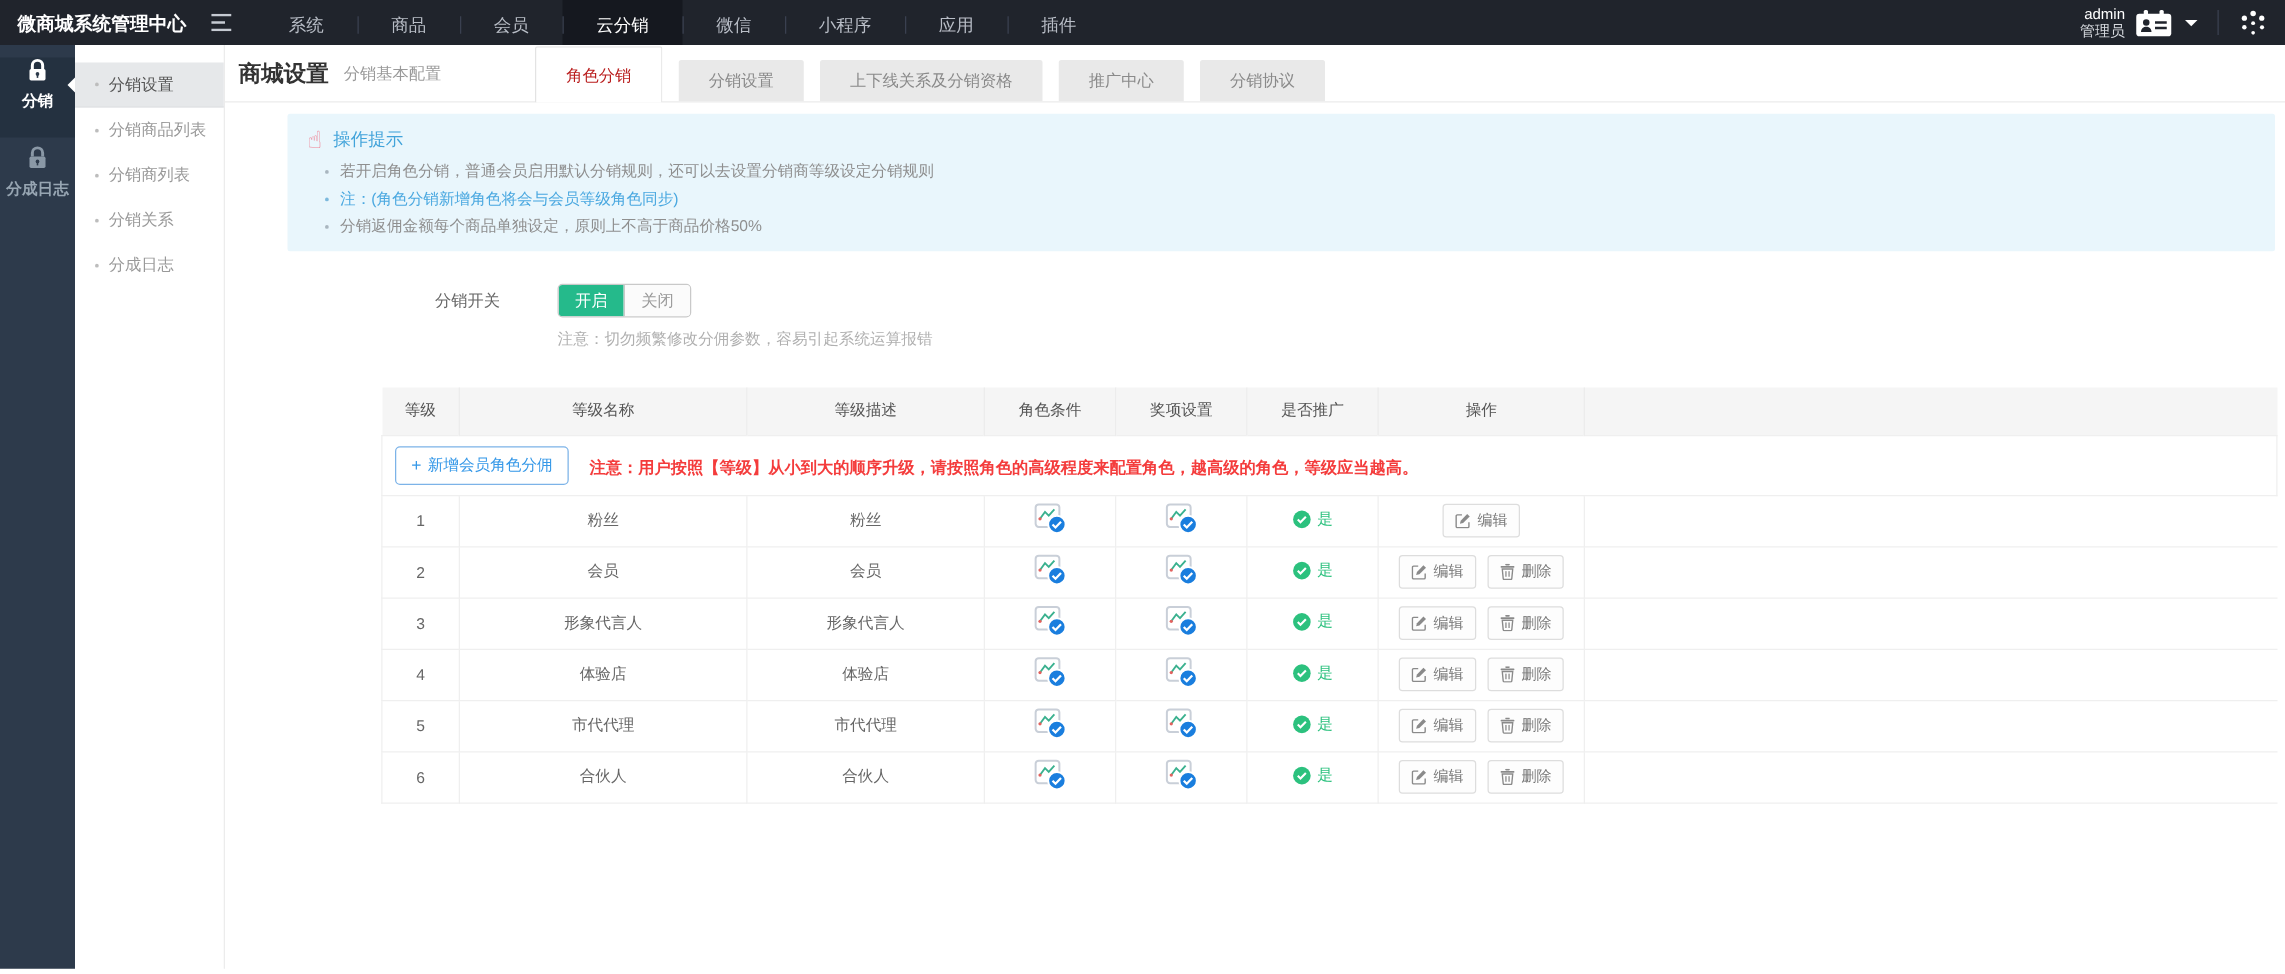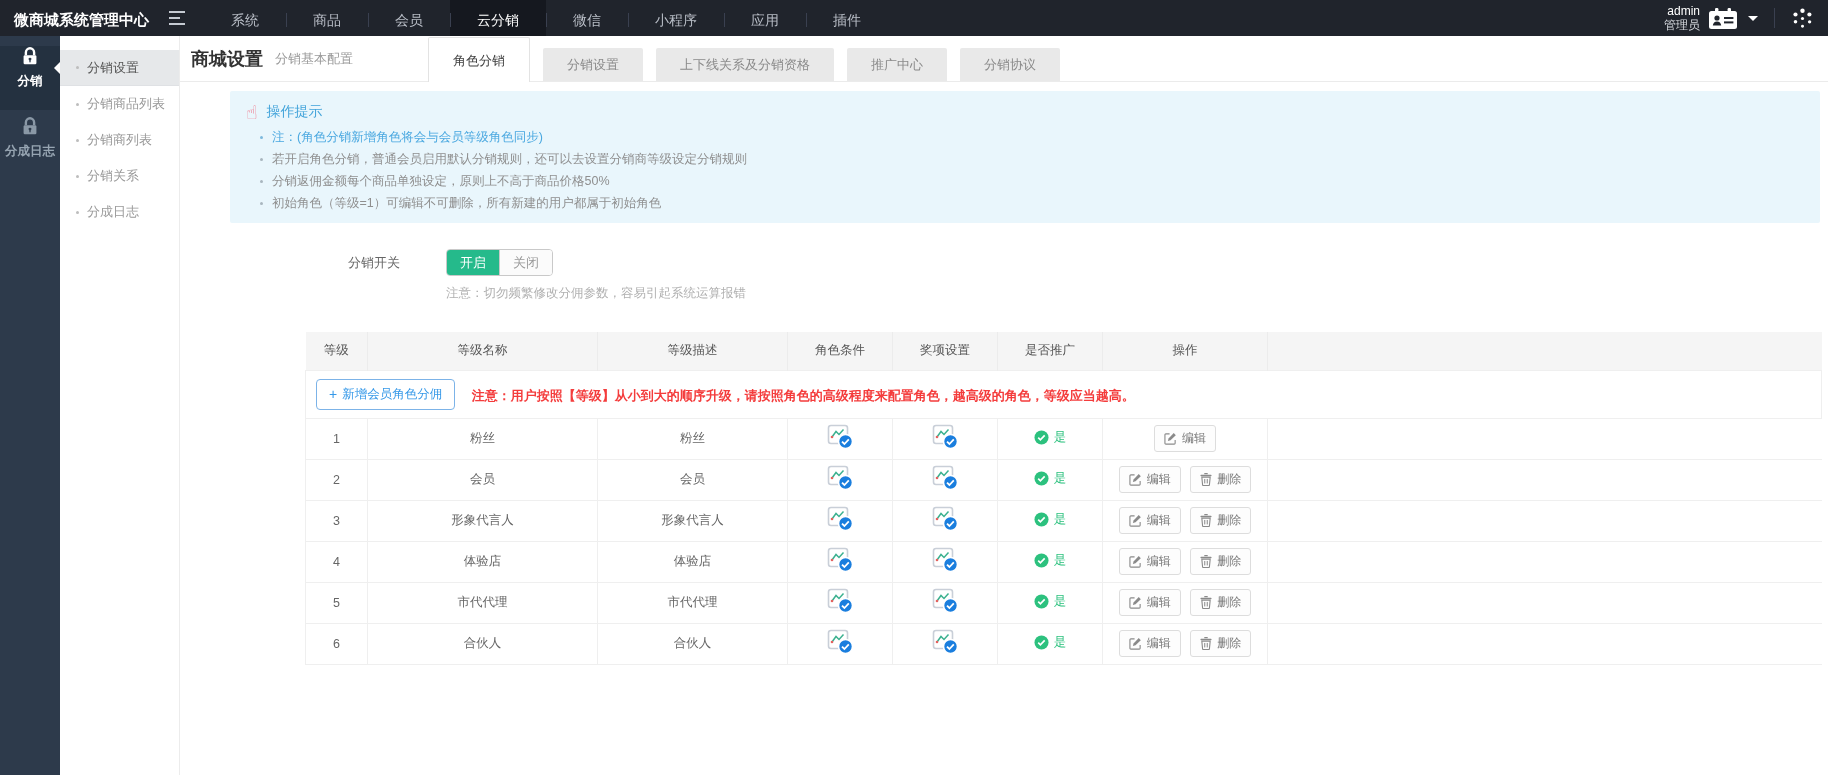--- a/index.html
+++ b/index.html
@@ -38,21 +38,21 @@
     border:6px solid transparent; border-right-color:#fff; border-left:none; }
 
   .main { flex:1; display:flex; flex-direction:column; background:#fff; min-width:0; }
 
   
   .title-row { height:46px; border-bottom:1px solid #ebebeb; display:flex; align-items:center; padding-left:11px; flex:none; }
   .page-title { font-size:18px; font-weight:600; color:#333; margin-right:12px; white-space:nowrap; }
   .page-subtitle { font-size:13px; color:#9a9a9a; white-space:nowrap; }
   .tabs { display:flex; align-items:flex-end; height:100%; margin-left:75px; gap:13px; }
   .tab { background:#e9e9e9; color:#8a8a8a; font-size:13px; height:33px; line-height:33px; padding:0 24px; cursor:pointer; white-space:nowrap; border-radius:2px 2px 0 0; }
-  .tab.active { background:#fff; border:1px solid #e3e3e3; border-bottom:none; height:45px; line-height:45px; color:#404040; margin-bottom:-1px; }
+  .tab.active { background:#fff; border:1px solid #e3e3e3; border-bottom:none; height:45px; line-height:45px; color:#b91c1c; margin-bottom:-1px; }
 
   
   .content { padding-top:9px; }
   .tips { background:#e9f6fc; border-radius:2px; margin:0 8px 0 50px; padding:9px 18px 9px 16px; }
   .tips-title-row { display:flex; align-items:center; gap:9px; color:#41a3da; font-size:14px; height:24px; margin-bottom:2px; }
   .hand-glyph { color:#ef8193; font-size:19px; line-height:1; }
   .tips ul { list-style:none; padding-left:14px; }
   .tip { display:flex; align-items:center; gap:9px; font-size:12.5px; color:#8f8f8f; line-height:22px; }
   .tip .tip-dot { width:3px; height:3px; border-radius:50%; background:#a9b6bf; flex:none; }
   .tip.active .tip-text { color:#4aa8e0; }
@@ -221,39 +221,35 @@
 
     <div class="content">
 
       <div class="tips">
         <div class="tips-title-row">
           <span class="hand-glyph">☝</span>
           <span>操作提示</span>
         </div>
         <ul>
 
+            <li class="tip">
+              <span class="tip-dot"></span>
+              <span class="tip-text">若开启角色分销，普通会员启用默认分销规则，还可以去设置分销商等级设定分销规则</span>
+            </li>
+
             <li class="tip active">
               <span class="tip-dot"></span>
               <span class="tip-text">注：(角色分销新增角色将会与会员等级角色同步)</span>
             </li>
 
             <li class="tip">
               <span class="tip-dot"></span>
-              <span class="tip-text">若开启角色分销，普通会员启用默认分销规则，还可以去设置分销商等级设定分销规则</span>
-            </li>
-
-            <li class="tip">
-              <span class="tip-dot"></span>
               <span class="tip-text">分销返佣金额每个商品单独设定，原则上不高于商品价格50%</span>
             </li>
 
-            <li class="tip">
-              <span class="tip-dot"></span>
-              <span class="tip-text">初始角色（等级=1）可编辑不可删除，所有新建的用户都属于初始角色</span>
-            </li>
 
         </ul>
       </div>
 
       <div class="switch-row">
         <span class="switch-label">分销开关</span>
         <div class="toggle">
           <button class="on">开启</button>
           <button class="off">关闭</button>
         </div>

